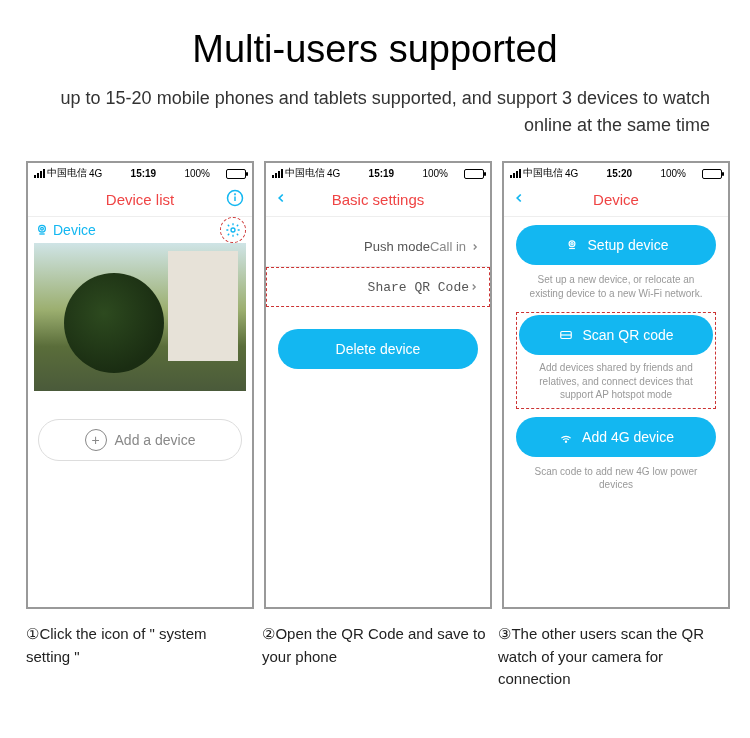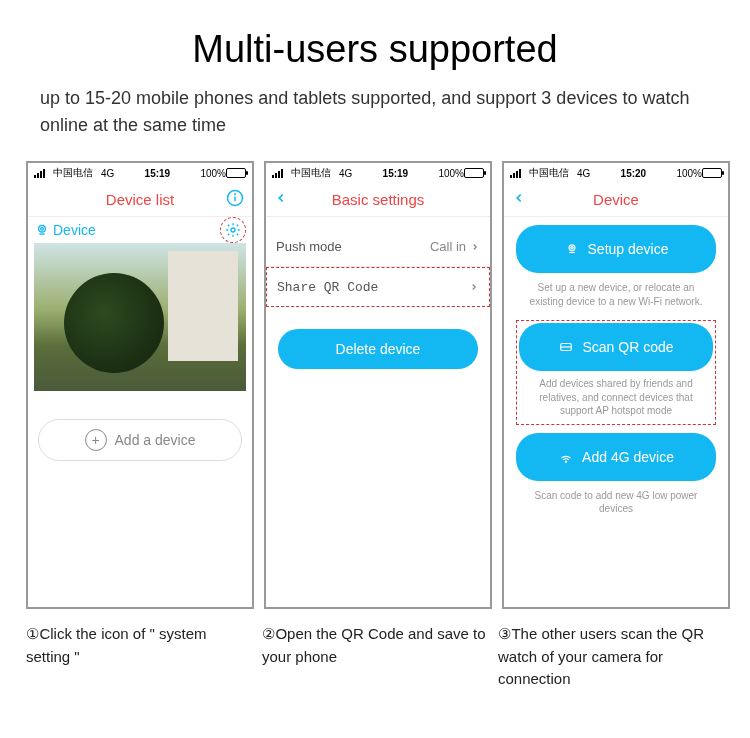--- a/index.html
+++ b/index.html
@@ -1,50 +1,50 @@
 <!DOCTYPE html>
 <html><head>
 <meta charset="utf-8">
 <style>
   * { margin: 0; padding: 0; box-sizing: border-box; }
   body { width: 750px; height: 738px; background: #fff; font-family: -apple-system, Helvetica, Arial, sans-serif; overflow: hidden; }
   .page-title { font-size: 38px; font-weight: 400; text-align: center; padding-top: 28px; color: #000; }
-  .page-subtitle { font-size: 18px; text-align: left; color: #333; line-height: 1.5; margin-top: 14px; padding: 0 40px; }
+  .page-subtitle { font-size: 18px; text-align: right; color: #333; line-height: 1.5; margin-top: 14px; padding: 0 40px; }
   .screens { display: flex; justify-content: space-between; padding: 22px 26px 0; gap: 10px; }
   .phone { width: 228px; height: 448px; border: 2px solid #999; background: #fff; display: flex; flex-direction: column; flex-shrink: 0; }
   .phone .statusbar { height: 20px; font-size: 10px; display: flex; align-items: center; padding: 0 6px; color: #000; background: #fff; }
-  .phone .statusbar .carrier { display: flex; align-items: center; gap: 8px; }
+  .phone .statusbar .carrier { display: flex; align-items: center; gap: 2px; }
   .phone .statusbar .time { flex: 1; text-align: center; font-weight: 600; }
-  .phone .statusbar .battery { display: flex; align-items: center; gap: 0; }
+  .phone .statusbar .battery { display: flex; align-items: flex-end; gap: 16px; }
   .phone .navbar { height: 34px; display: flex; align-items: center; justify-content: center; position: relative; background: #fff; border-bottom: 1px solid #eee; }
   .phone .navbar .title { color: #ef4444; font-size: 15px; }
   .phone .navbar .back { position: absolute; left: 8px; color: #13b7f1; }
   .phone .navbar .info { position: absolute; right: 8px; color: #13b7f1; }
   .phone .body { flex: 1; background: #fff; position: relative; }
 
   
   .device-label-row { display: flex; align-items: center; justify-content: space-between; padding: 2px 6px; height: 26px; }
   .device-label { color: #13b7f1; font-size: 14px; display: flex; align-items: center; gap: 3px; }
   .gear-hl { border: 1.5px dashed #c33; border-radius: 50%; width: 26px; height: 26px; display: flex; align-items: center; justify-content: center; color: #13b7f1; }
   .camfeed { height: 148px; margin: 0 6px; background: linear-gradient(180deg,#cfe4e6 0%,#9caf70 45%,#5a6d3a 70%,#4a5a3a 100%); position: relative; overflow: hidden; }
   .camfeed::before { content:""; position:absolute; right:8px; top:8px; width:70px; height:110px; background:#e7e2d8; }
   .camfeed::after { content:""; position:absolute; left:30px; top:30px; width:100px; height:100px; background:radial-gradient(circle at 40% 40%, #2d4a1f 0%, #1a2d12 70%); border-radius:50%; }
   .add-device-pill { margin: 28px 10px 0; height: 42px; border: 1.5px solid #ddd; border-radius: 22px; display: flex; align-items: center; justify-content: center; gap: 8px; color: #888; font-size: 14px; }
   .plus-circle { width: 22px; height: 22px; border: 1.5px solid #888; border-radius: 50%; display: flex; align-items: center; justify-content: center; font-size: 14px; line-height: 1; }
 
   
   .list2 { margin-top: 10px; }
-  .list-row { height: 40px; display: flex; align-items: center; justify-content: space-between; padding: 0 10px; font-size: 13px; border-bottom: 1px solid #eee; color: #555; }
+  .list-row { height: 40px; display: flex; align-items: center; justify-content: flex-end; padding: 0 10px; font-size: 13px; border-bottom: 1px solid #eee; color: #555; }
   .list-row .right { color: #888; display: flex; align-items: center; gap: 4px; }
   .hl-row { border: 1.5px dashed #c33; font-family: Liberation Mono, monospace; }
   .delete-btn { margin: 22px 12px 0; height: 40px; background: #13b7f1; color: #fff; border-radius: 22px; display: flex; align-items: center; justify-content: center; font-size: 14px; }
 
   
   .setup3 { padding: 8px 12px; }
-  .pill3 { height: 48px; background: #13b7f1; color: #fff; border-radius: 22px; display: flex; align-items: center; justify-content: center; gap: 8px; font-size: 14px; }
+  .pill3 { height: 40px; background: #13b7f1; color: #fff; border-radius: 22px; display: flex; align-items: center; justify-content: center; gap: 8px; font-size: 14px; }
   .desc3 { font-size: 10px; color: #999; text-align: center; line-height: 1.35; padding: 8px 6px 12px; }
   .hl-block { border: 1.5px dashed #c33; padding: 2px; margin-bottom: 8px; }
   .hl-block .desc3 { padding: 6px 4px 4px; }
   .icon3 { width: 16px; height: 14px; display: inline-flex; align-items: center; justify-content: center; }
 
   .captions { display: flex; justify-content: space-between; padding: 14px 26px 0; gap: 10px; }
   .caption { width: 228px; font-size: 15px; color: #222; line-height: 1.5; }
 
   .signal-icon { display: inline-flex; align-items: flex-end; gap: 1px; }
   .signal-icon span { width: 2px; background: #000; }

